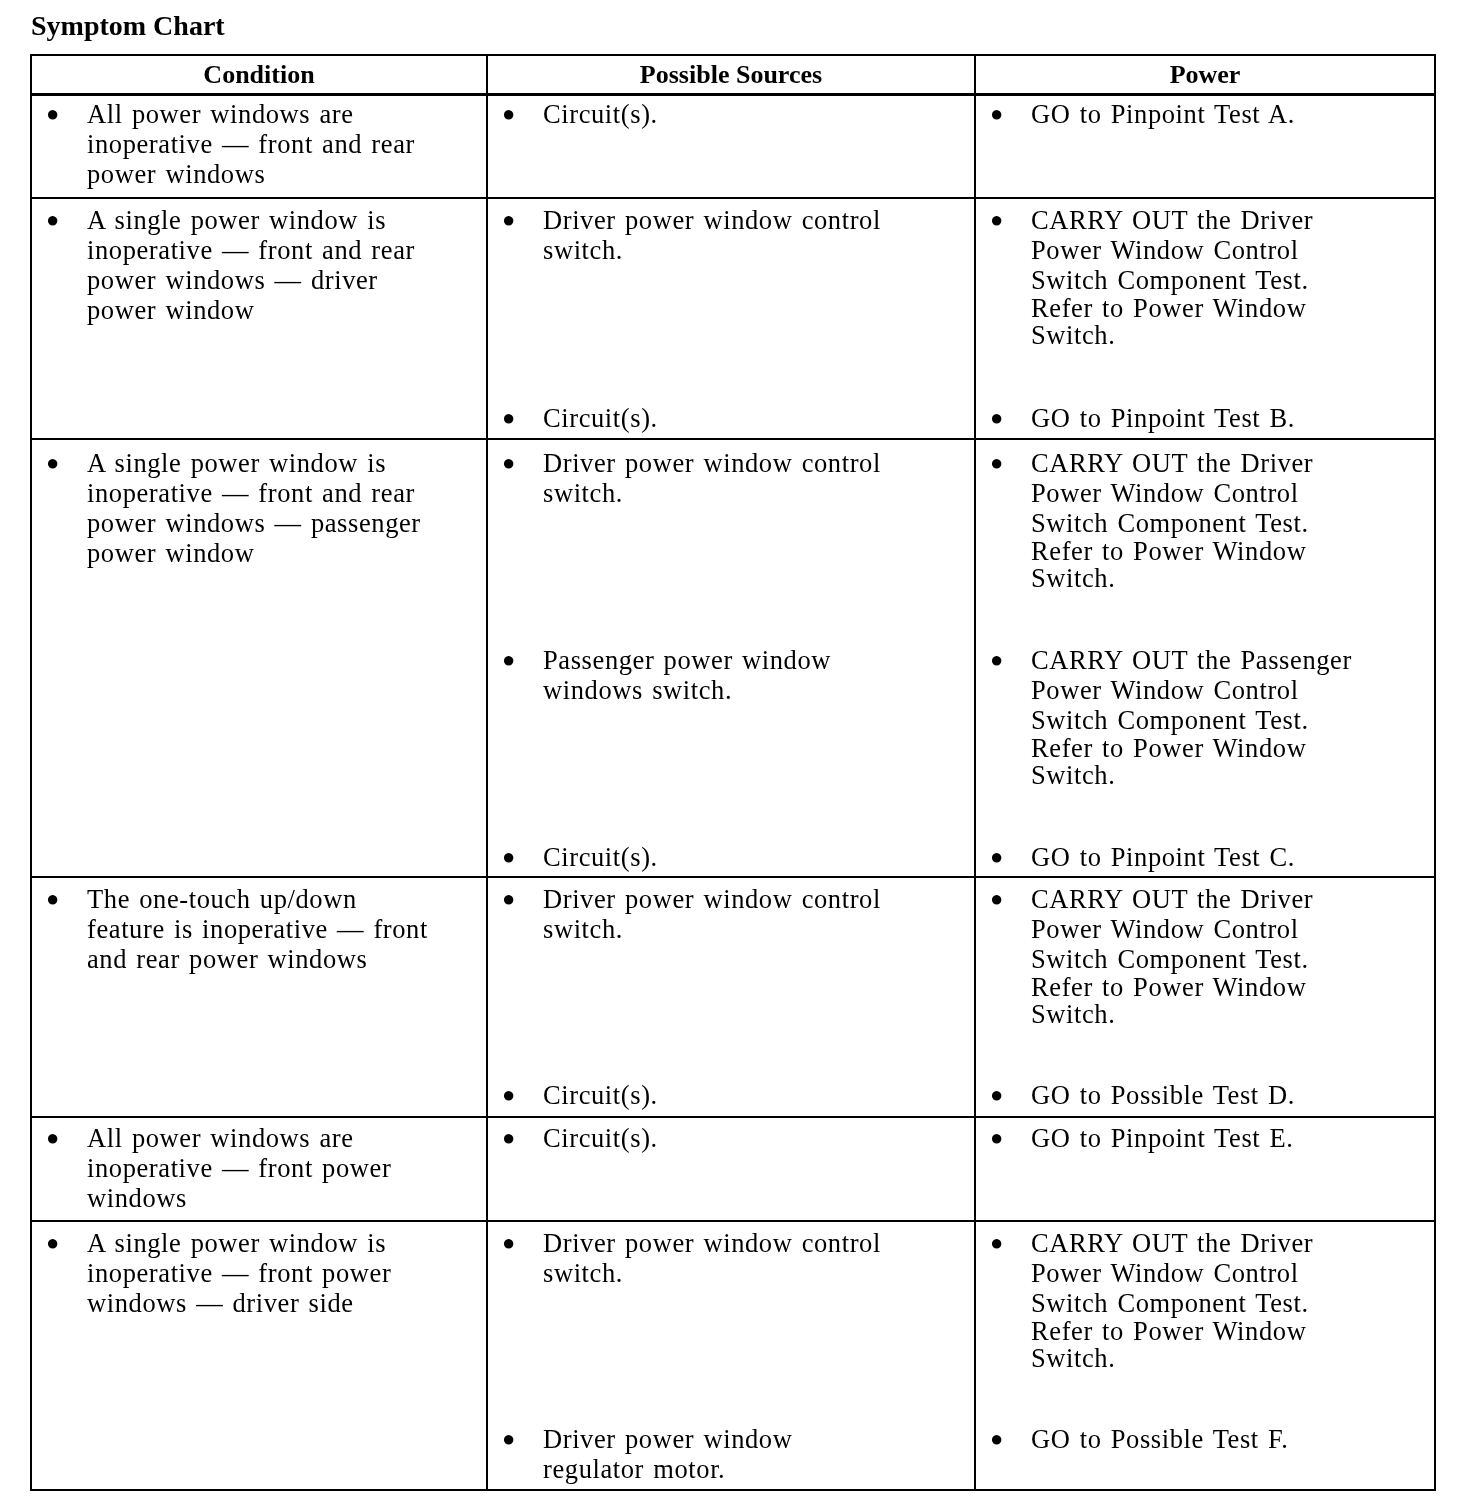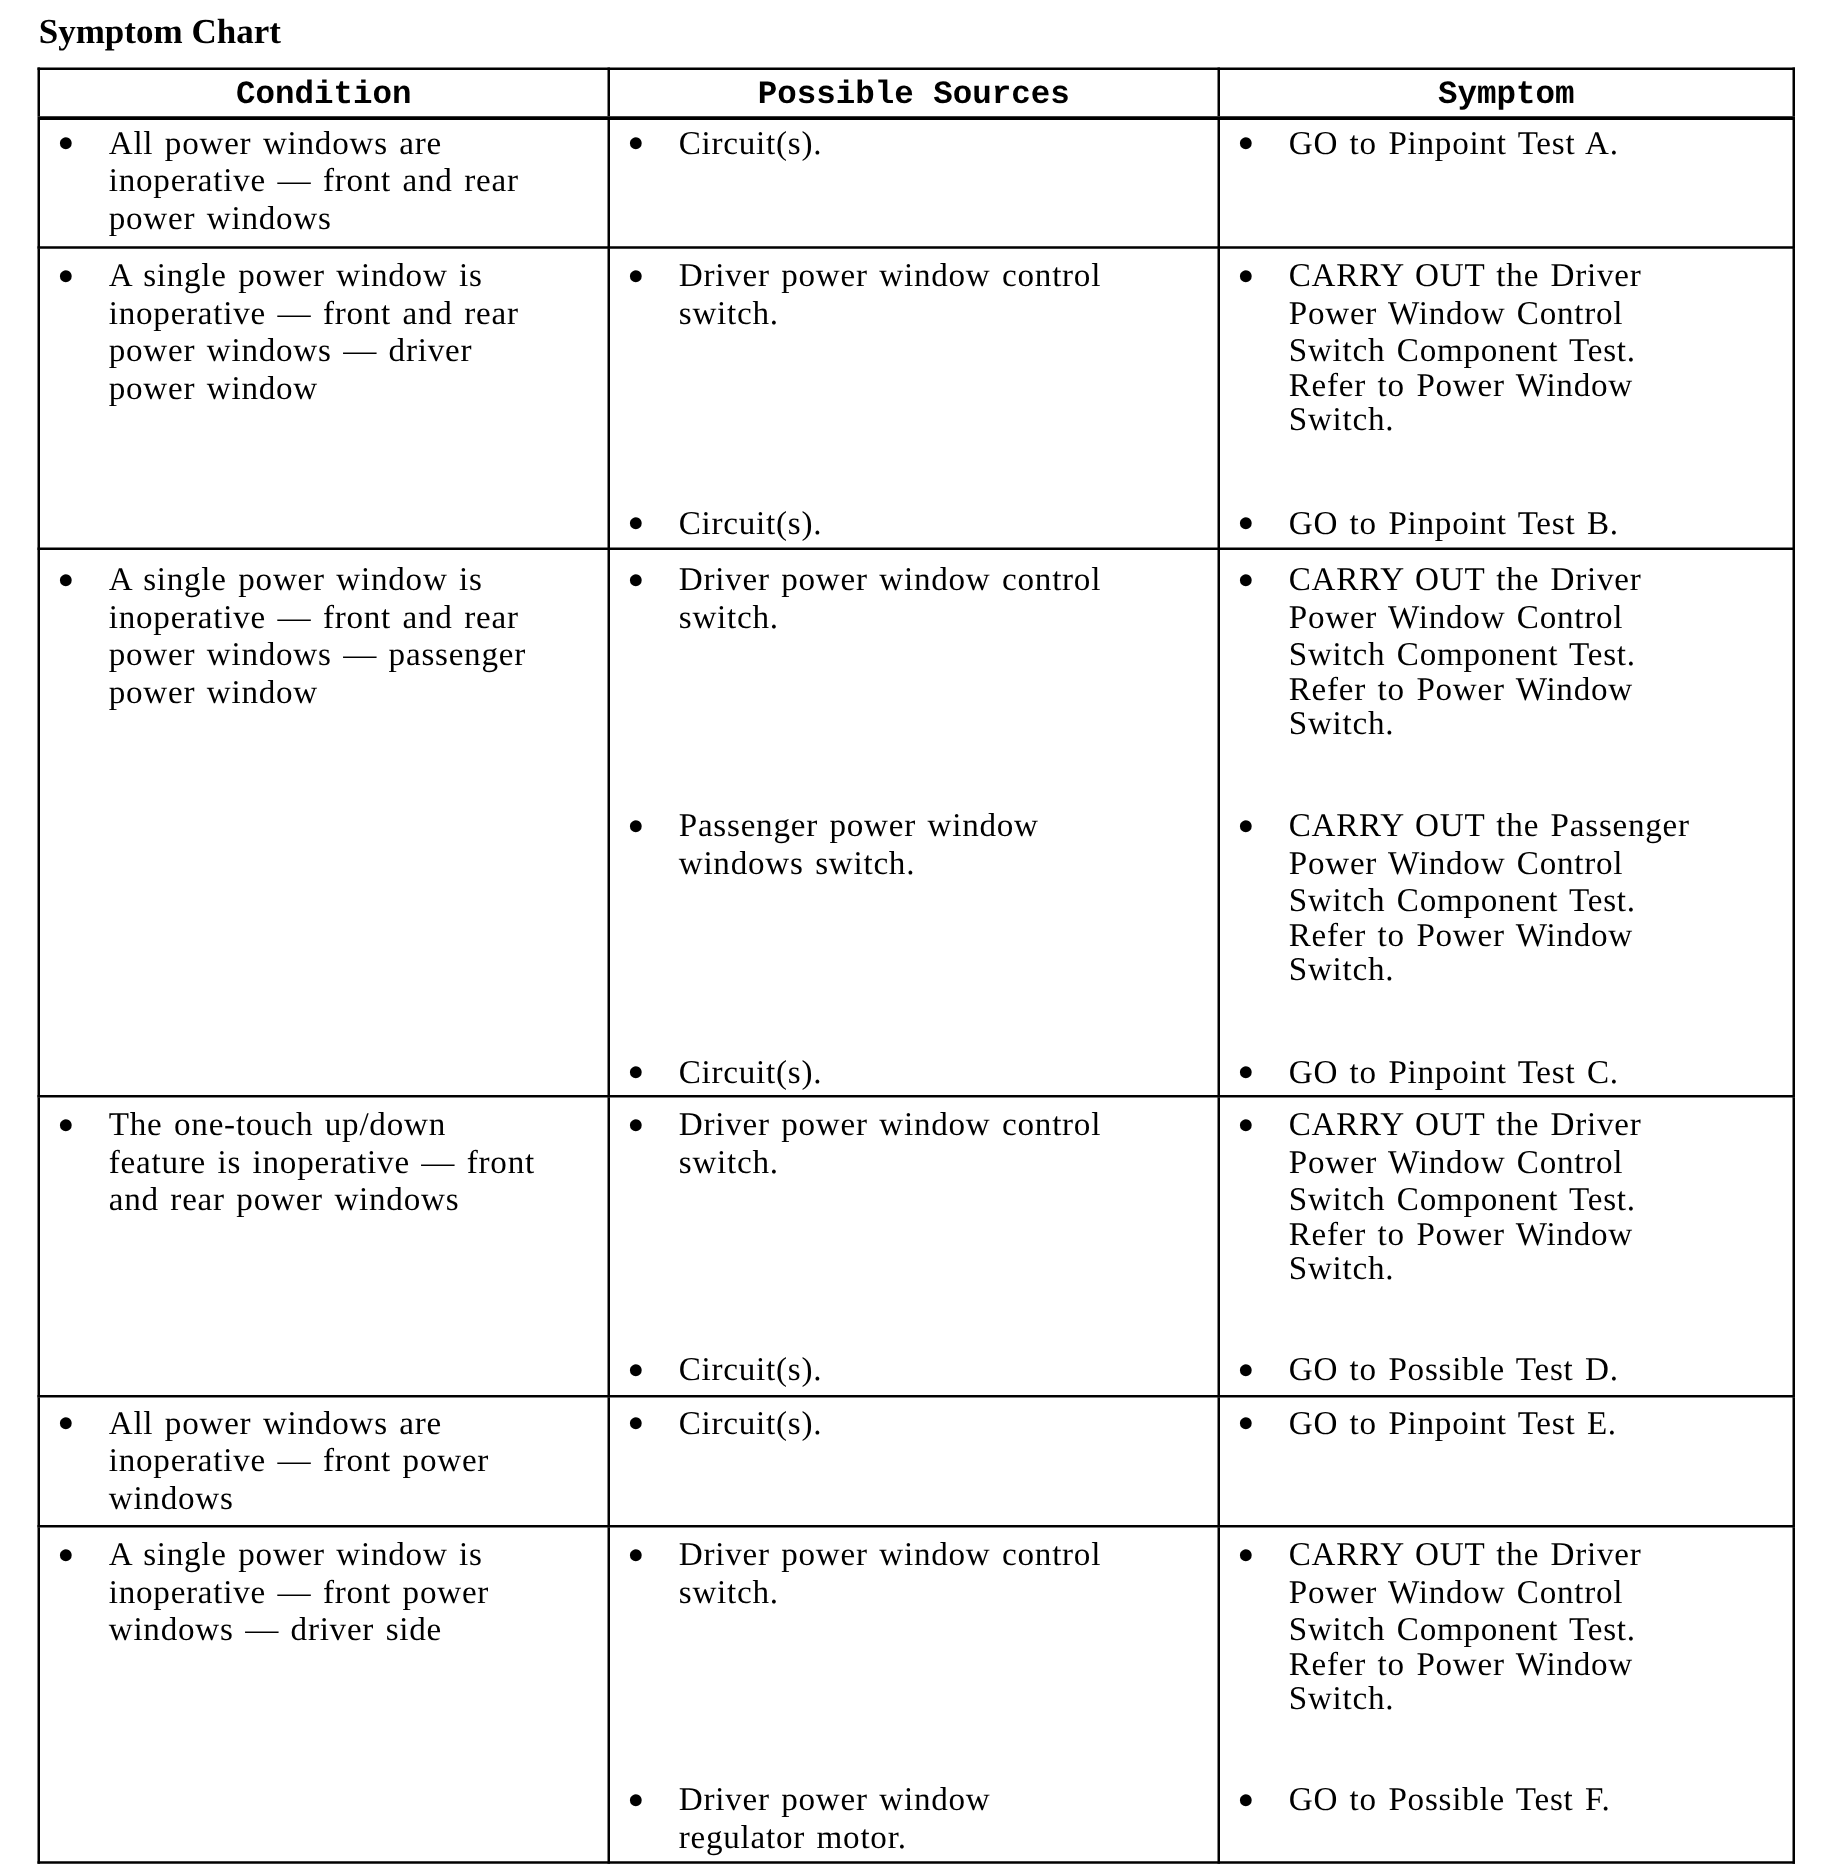--- a/index.html
+++ b/index.html
@@ -16,21 +16,21 @@
     position: absolute; left: 30px; top: 54px;
     width: 1404px; border-collapse: collapse; table-layout: fixed;
   }
   table.chart col.c1 { width: 456px; }
   table.chart col.c2 { width: 488px; }
   table.chart col.c3 { width: 460px; }
   table.chart th, table.chart td {
     border: 2px solid #000; vertical-align: top; padding: 0;
   }
   table.chart th {
-    height: 37px; font-family: Liberation Mono, monospace;
+    height: 37px; font-family: Liberation Serif, serif;
     font-weight: bold; font-size: 26px; text-align: center; vertical-align: middle;
     border-bottom-width: 3px;
   }
   .cell { position: relative; height: 100%; }
   .item {
     position: absolute; left: 0; right: 0;
     font-size: 26.5px; line-height: 30px; letter-spacing: 0.6px; word-spacing: 2px;
   }
   .bullet {
     position: absolute; left: 14px; top: 0; font-size: 22px; line-height: 30px;
@@ -46,21 +46,21 @@
 <table class="chart">
   <colgroup>
       <col class="c1">
       <col class="c2">
       <col class="c3">
     </colgroup>
   <thead>
     <tr>
       <th>Condition</th>
       <th>Possible Sources</th>
-      <th>Symptom</th>
+      <th>Power</th>
     </tr>
   </thead>
   <tbody id="rows">
       <tr>
         <td style="height: 101px;">
           <div class="cell" style="height: 101px;">
             <div class="item" style="top: 3px;">
               <span class="bullet">●</span>
               <span class="txt">All power windows are
 inoperative — front and rear

